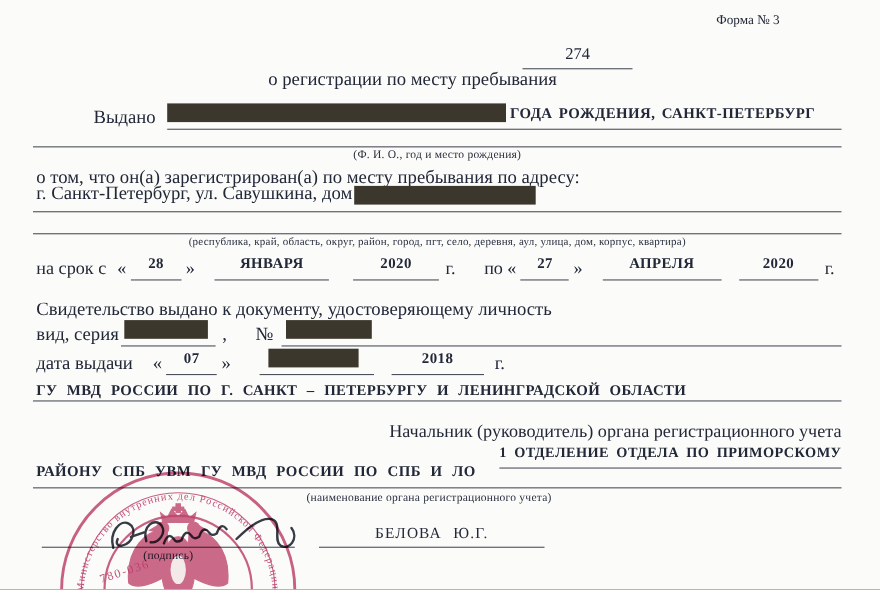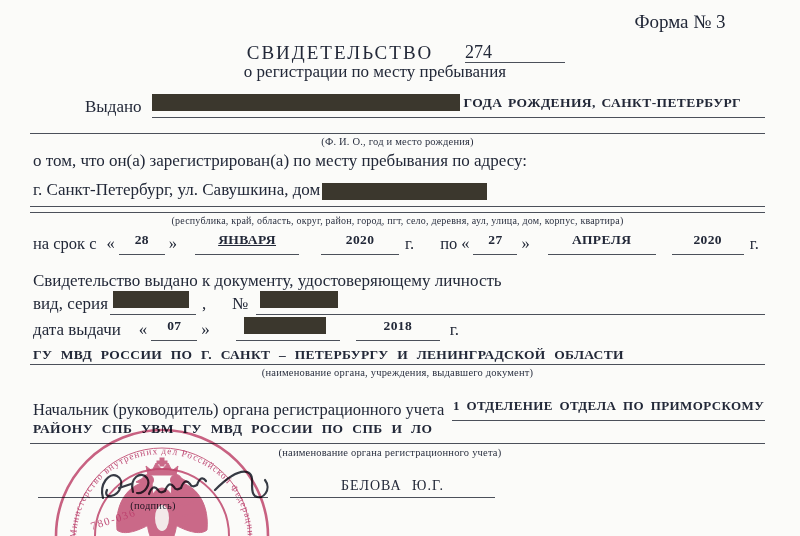--- a/index.html
+++ b/index.html
@@ -20,51 +20,50 @@
   .boldfill{font-weight:bold; font-size:13.5px; letter-spacing:.3px;}
   .lbl{padding-bottom:1px;}
   .q{padding:0 4px 1px 4px;}
   .stamp, .sig{position:absolute; mix-blend-mode:multiply;}
 </style>
 </head>
 <body>
 
 <div class="page">
 
-  <div class="abs" style="left:600px; top:11px; width:160px; text-align:center; font-size:19px;">Форма № 3</div>
+  <div class="abs" style="left:600px; top:11px; width:160px; text-align:center; font-size:12px;">Форма № 3</div>
 
-  <div class="abs" style="left:0; top:42px; width:680px; text-align:center; font-size:19px; letter-spacing:2px;">СВИДЕТЕЛЬСТВО</div>
-  <div class="abs ul" style="left:465px; top:42px; width:100px; height:20px; text-align:left; font-size:18px;">274</div>
+  <div class="abs ul" style="left:475px; top:42px; width:100px; height:20px; text-align:center; font-size:15px;">274</div>
   <div class="abs" style="left:0; top:62px; width:750px; text-align:center; font-size:17px;">о регистрации по месту пребывания</div>
 
   <div class="row" style="left:85px; top:95px; width:680px; height:23px;">
     <span class="lbl">Выдано</span>
     <span class="cell" style="flex:1; margin-left:10px; text-align:left; font-size:13.5px; word-spacing:2px;">
       <span class="redact" style="width:308px; margin-right:4px;"></span><span>ГОДА РОЖДЕНИЯ, САНКТ-ПЕТЕРБУРГ</span>
     </span>
   </div>
   <div class="rule" style="left:30px; top:133px; width:735px;"></div>
   <div class="cap" style="left:30px; top:136px; width:735px;">(Ф. И. О., год и место рождения)</div>
 
   <div class="abs" style="left:33px; top:151px;">о том, что он(а) зарегистрирован(а) по месту пребывания по адресу:</div>
 
-  <div class="row" style="left:30px; top:184px; width:735px; height:23px;justify-content:center;">
+  <div class="row" style="left:30px; top:170px; width:735px; height:23px;justify-content:center;">
     <span class="cell" style="flex:1; text-align:left; font-weight:normal; font-size:17px; letter-spacing:0;">
       <span style="padding-left:3px;">г. Санкт-Петербург, ул. Савушкина, дом</span><span class="redact" style="width:165px; margin-left:2px;"></span>
     </span>
   </div>
   <div class="rule" style="left:30px; top:212px; width:735px;"></div>
   <div class="cap" style="left:30px; top:215px; width:735px; font-size:10px;">(республика, край, область, округ, район, город, пгт, село, деревня, аул, улица, дом, корпус, квартира)</div>
 
   <div class="row" style="left:33px; top:233px; width:732px; height:22px; font-size:16.5px;">
     <span class="lbl">на срок с</span>
     <span class="lbl q" style="margin-left:6px;">«</span>
     <span class="cell" style="width:46px;">28</span>
     <span class="lbl q">»</span>
-    <span class="cell" style="width:104px; margin-left:14px;text-decoration:underline;">ЯНВАРЯ</span>
+    <span class="cell" style="width:104px; margin-left:14px;">ЯНВАРЯ</span>
     <span class="cell" style="width:78px; margin-left:22px;">2020</span>
     <span class="lbl" style="margin-left:6px;">г.</span>
     <span class="lbl" style="margin-left:26px;">по</span>
     <span class="lbl q">«</span>
     <span class="cell" style="width:44px;">27</span>
     <span class="lbl q">»</span>
     <span class="cell" style="width:108px; margin-left:14px;">АПРЕЛЯ</span>
     <span class="cell" style="width:72px; margin-left:16px;">2020</span>
     <span class="lbl" style="margin-left:6px;">г.</span>
   </div>
@@ -85,23 +84,22 @@
     <span class="lbl q" style="margin-left:14px;">«</span>
     <span class="cell" style="width:46px;">07</span>
     <span class="lbl q">»</span>
     <span class="cell" style="width:104px; margin-left:22px; text-align:left;"><span class="redact" style="width:82px; margin-left:8px;"></span></span>
     <span class="cell" style="width:84px; margin-left:16px;">2018</span>
     <span class="lbl" style="margin-left:10px;">г.</span>
   </div>
 
   <div class="abs boldfill" style="left:33px; top:347px; word-spacing:5px;">ГУ МВД РОССИИ ПО Г. САНКТ – ПЕТЕРБУРГУ И ЛЕНИНГРАДСКОЙ ОБЛАСТИ</div>
   <div class="rule" style="left:30px; top:364px; width:735px;"></div>
-  <div class="cap" style="left:30px; top:367px; width:735px;">(наименование органа, учреждения, выдавшего документ)</div>
 
-  <div class="row" style="left:33px; top:398px; width:732px; height:23px; font-size:16.5px;">
+  <div class="row" style="left:33px; top:382px; width:732px; height:23px; font-size:16.5px;flex-direction:column;">
     <span class="lbl">Начальник (руководитель) органа регистрационного учета</span>
     <span class="cell" style="flex:1; margin-left:8px; font-size:13px; word-spacing:3px;">1 ОТДЕЛЕНИЕ ОТДЕЛА ПО ПРИМОРСКОМУ</span>
   </div>
   <div class="row" style="left:30px; top:423px; width:735px; height:21px;">
     <span class="cell" style="flex:1; text-align:left; font-size:13.5px; word-spacing:5px;"><span style="padding-left:3px;">РАЙОНУ СПБ УВМ ГУ МВД РОССИИ ПО СПБ И ЛО</span></span>
   </div>
   <div class="cap" style="left:30px; top:447px; width:720px;">(наименование органа регистрационного учета)</div>
 
   <div class="rule" style="left:38px; top:497px; width:230px;"></div>
   <div class="cap" style="left:38px; top:500px; width:230px;">(подпись)</div>

